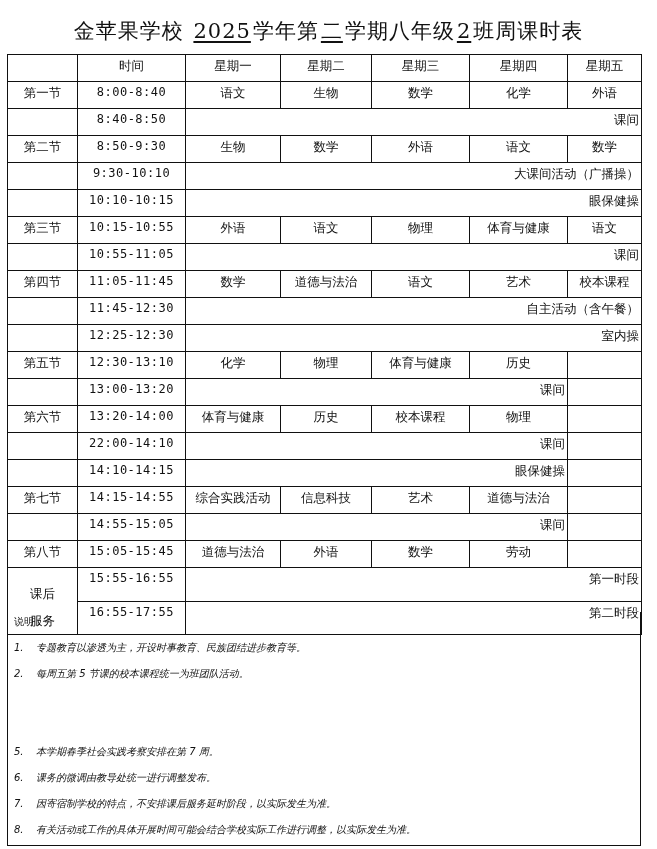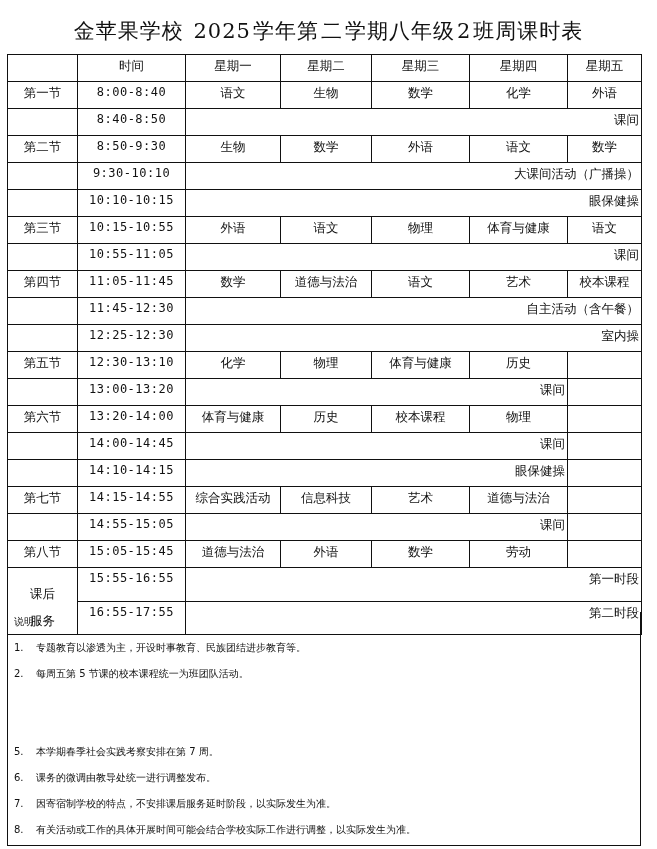--- a/index.html
+++ b/index.html
@@ -1,33 +1,33 @@
 <!DOCTYPE html>
 <html><head>
 <meta charset="utf-8">
 <style>
   html, body { margin: 0; padding: 0; background: #ffffff; }
   body { width: 657px; height: 849px; position: relative; overflow: hidden;
          font-family: "DejaVu Sans", "Liberation Sans", sans-serif; color: #111; }
   .title { position: absolute; top: 17px; left: 0; width: 657px; text-align: center;
            font-family: "DejaVu Serif", "Liberation Serif", serif; font-size: 21px;
            letter-spacing: 1px; color: #111; }
-  .title .u { text-underline-offset: 3px; padding: 0 2px; }
+  .title .u { text-decoration: underline; text-underline-offset: 3px; padding: 0 2px; }
   table.tt { position: absolute; top: 54px; left: 7px; width: 634px;
              border-collapse: collapse; table-layout: fixed; font-size: 12.5px; }
   table.tt td, table.tt th { border: 1px solid #111; padding: 3px 2px 0 2px; height: 23px;
              text-align: center; vertical-align: top; font-weight: normal; white-space: nowrap;
              overflow: hidden; line-height: 15px; }
   table.tt td.time { letter-spacing: 0.5px; font-family: "DejaVu Sans Mono", "Liberation Mono", monospace; font-size: 12px; }
   table.tt td.span-text { text-align: right; }
   table.tt td.after { vertical-align: middle; line-height: 27px; padding-top: 12px; }
   .notes { position: absolute; top: 612px; left: 7px; width: 632px; height: 233px;
            border: 1px solid #111; border-top: none; font-size: 10px; }
   .notes .head { position: absolute; left: 6px; top: 3px; }
-  .notes .item { position: absolute; left: 6px; white-space: nowrap; }
+  .notes .item { position: absolute; left: 6px; white-space: nowrap; font-style: italic; }
   .notes .num { display: inline-block; width: 22px; }
 </style>
 </head>
 <body>
 
 <div class="title">
   <span>金苹果学校</span>
   <span class="u">2025</span><span>学年第</span><span class="u">二</span><span>学期八年级</span><span class="u">2</span><span>班周课时表</span>
 </div>
 
@@ -152,21 +152,21 @@
       <td class="time">13:20-14:00</td>
       <td>体育与健康</td>
       <td>历史</td>
       <td>校本课程</td>
       <td>物理</td>
       <td></td>
     </tr>
 
     <tr>
       <td></td>
-      <td class="time">14:00-14:45</td>
+      <td class="time">22:00-14:10</td>
       <td colspan="4" class="span-text">课间</td>
       <td></td>
     </tr>
 
     <tr>
       <td></td>
       <td class="time">14:10-14:15</td>
       <td colspan="4" class="span-text">眼保健操</td>
       <td></td>
     </tr>

